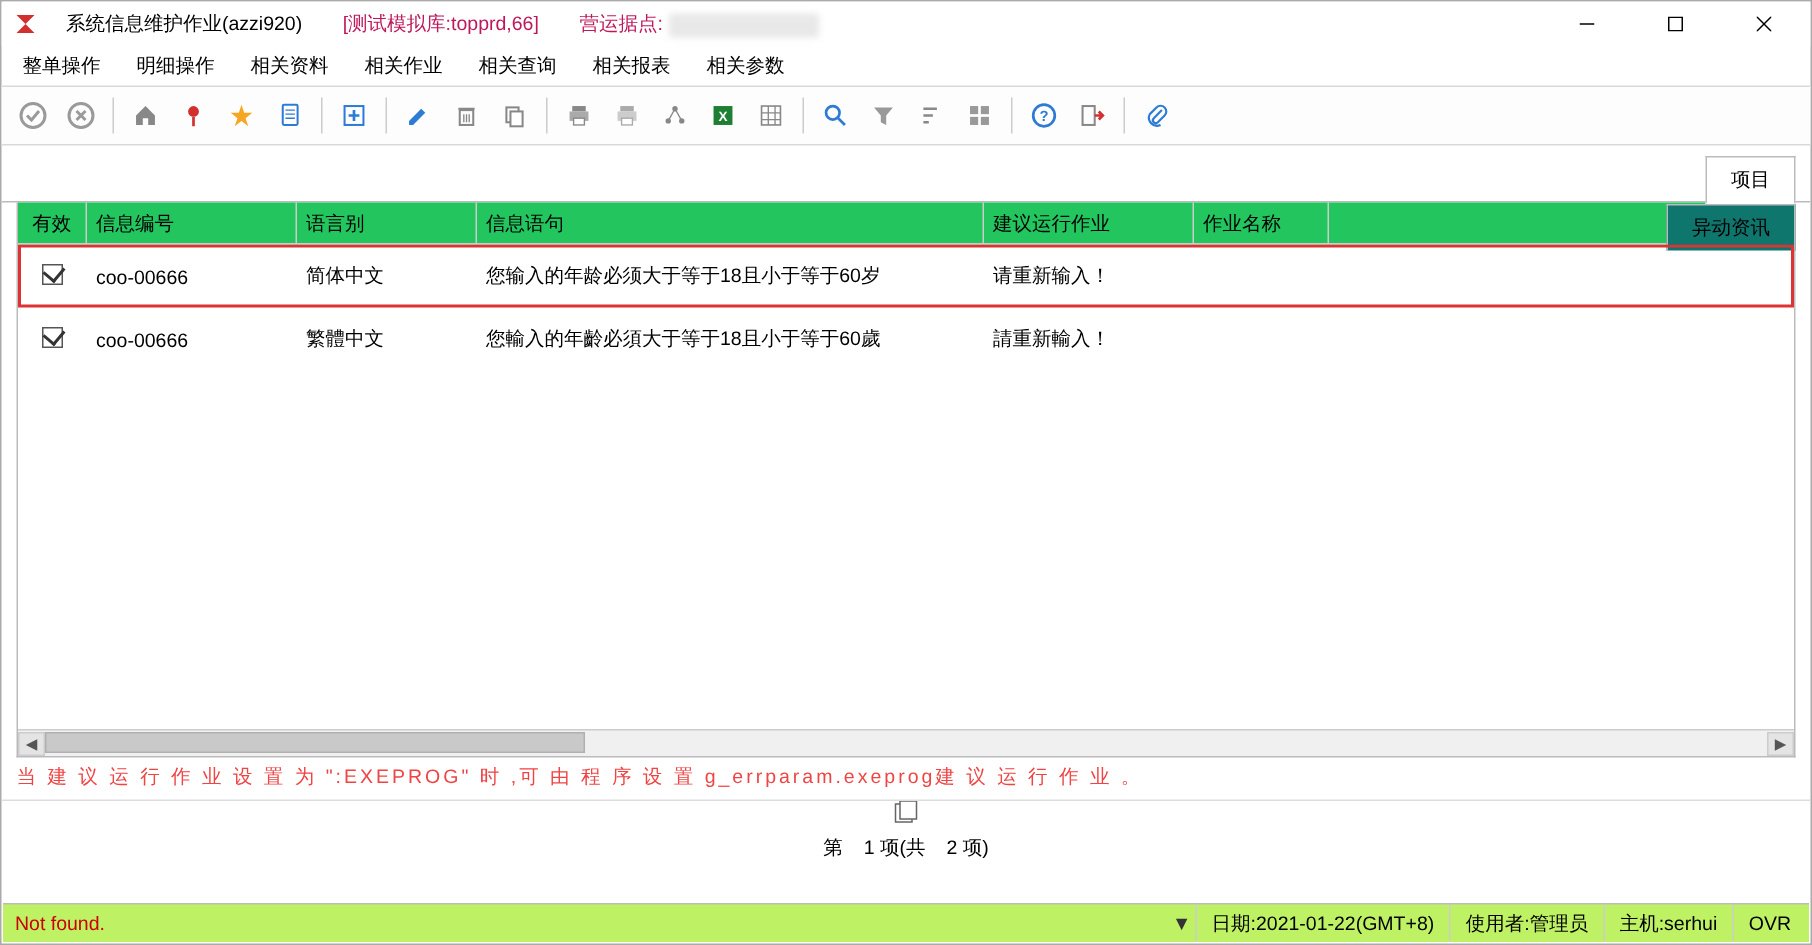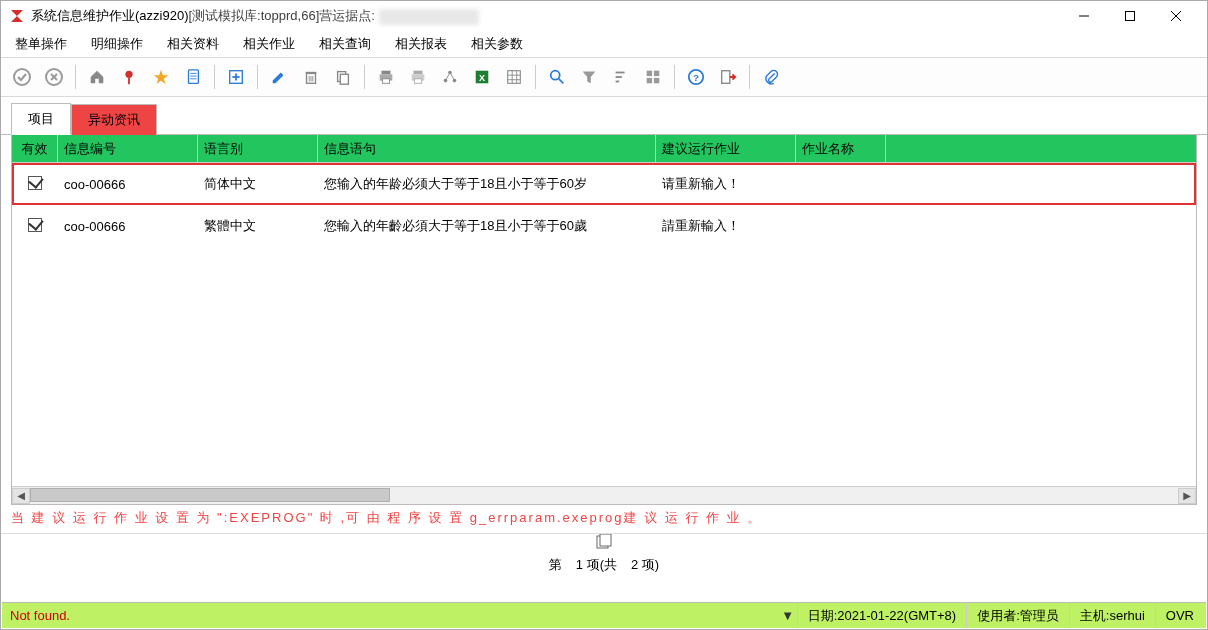--- a/index.html
+++ b/index.html
@@ -1,33 +1,33 @@
 <!DOCTYPE html>
 <html><head>
 <meta charset="utf-8">
 <style>
 * { box-sizing: border-box; margin: 0; padding: 0; }
 body { font-family: "Microsoft YaHei", "SimSun", sans-serif; font-size: 13px; background: #fff; color: #000; width: 1208px; height: 630px; overflow: hidden; border: 1px solid #aaa; position: relative; }
 
-.titlebar { height: 30px; display: flex; align-items: center; padding: 0 8px; background: #fff; }
+.titlebar { height: 30px; display: flex; align-items: center; padding: 0 8px; background: #fff; gap: 13px; }
 .titlebar .logo { width: 16px; height: 16px; margin-right: 6px; }
 .titlebar .title { flex: 0 0 auto; font-size: 13px; }
-.titlebar .title-extra { color: #404040; }
+.titlebar .title-extra { margin-left: 14px; color: #be185d; }
 .titlebar .spacer { flex: 1; }
 .winbtn { width: 46px; height: 30px; display: flex; align-items: center; justify-content: center; color: #333; font-family: "Segoe UI Symbol", sans-serif; font-size: 10px; }
 
 .menubar { height: 26px; display: flex; align-items: center; padding: 0 6px; gap: 8px; border-bottom: 0; }
 .menuitem { padding: 3px 8px; cursor: default; }
 
 .toolbar { height: 40px; display: flex; align-items: center; padding: 0 6px; border-top: 1px solid #d9d9d9; border-bottom: 1px solid #d9d9d9; background: #fdfdfd; gap: 2px; }
 .tbtn { width: 30px; height: 30px; display: flex; align-items: center; justify-content: center; border-radius: 2px; }
 .tsep { width: 1px; height: 24px; background: #ccc; margin: 0 4px; }
 
-.tabrow { height: 32px; display: flex; align-items: flex-end; padding: 0 10px 0 10px; border-bottom: 1px solid #bbb; margin-top: 6px; }
-.tab { padding: 6px 16px; border: 1px solid #bbb; border-bottom: none; margin-right: 0; background: #ef4444; position: relative; top: 1px; cursor: default; }
+.tabrow { height: 32px; display: flex; align-items: flex-end; padding: 0 10px 0 10px; border-bottom: 1px solid #bbb; margin-top: 6px; flex-direction: column; }
+.tab { padding: 6px 16px; border: 1px solid #bbb; border-bottom: none; margin-right: 0; background: #0f766e; position: relative; top: 1px; cursor: default; }
 .tab.active { background: #fff; border-bottom: 1px solid #fff; z-index: 2; }
 
 .gridwrap { margin: 0 10px; border: 1px solid #bbb; border-top: none; height: 370px; display: flex; flex-direction: column; }
 .gridhead { display: flex; height: 28px; background: #22c55e; border-bottom: 1px solid #ccc; }
 .gh { border-right: 1px solid #ccc; padding: 5px 6px; white-space: nowrap; overflow: hidden; }
 .gridbody { flex: 1; overflow: hidden; position: relative; }
 .grow { display: flex; height: 42px; align-items: center; }
 .gc { padding: 5px 6px; white-space: nowrap; overflow: hidden; }
 .grow.hl { outline: 2px solid #d33; outline-offset: -2px; }
 .chk { width: 14px; height: 14px; display:inline-block; border:1px solid #555; position:relative; }

